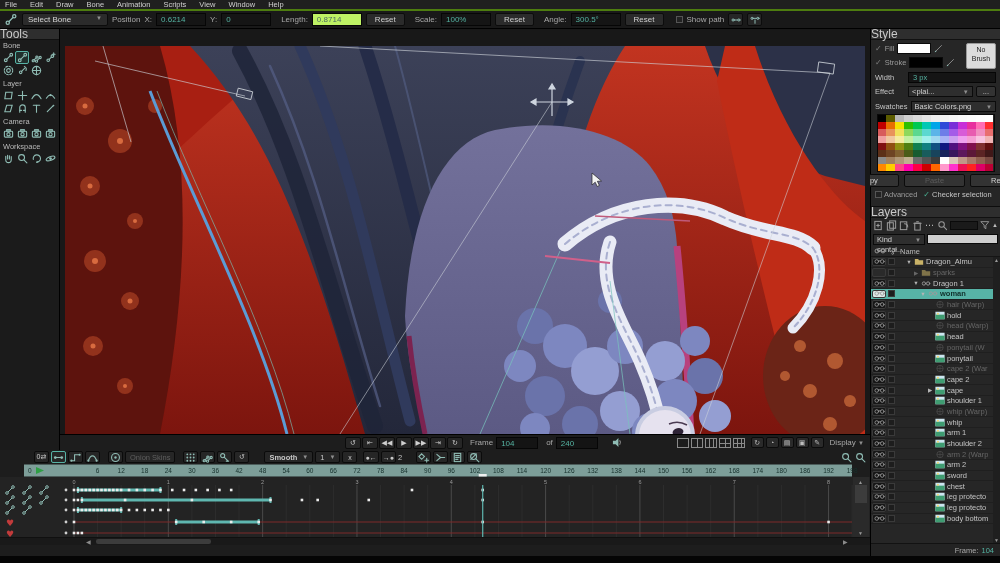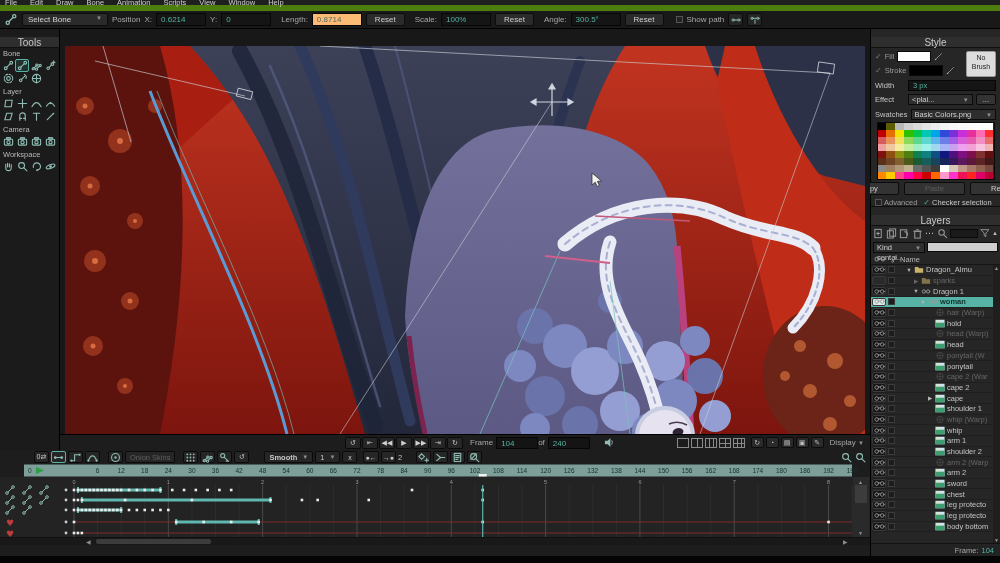--- a/index.html
+++ b/index.html
@@ -3,51 +3,51 @@
 <meta charset="utf-8">
 <style>
   * { margin:0; padding:0; box-sizing:border-box; }
   html,body { background:#000; }
   body { font-family:"Liberation Sans","DejaVu Sans",sans-serif; }
   .app { position:relative; width:1000px; height:563px; background:#141414; overflow:hidden;
          display:flex; flex-direction:column; color:#c4c4c4; }
 
   
   .menubar { height:11px; background:#1f1f1f; display:flex; align-items:center; gap:13px;
-             padding-left:5px; font-size:7.5px; color:#cfcfcf; border-bottom:6px solid #4d7c0f; flex:none; }
+             padding-left:5px; font-size:7.5px; color:#cfcfcf; border-bottom:2px solid #4d7c0f; flex:none; }
   .menubar span { cursor:default; }
 
   
   .toolbar { height:18px; background:#191919; border-bottom:1px solid #000; display:flex;
              align-items:center; font-size:8px; color:#b5b5b5; padding-left:4px; gap:4px; flex:none; }
   .tbtn { background:#2b2b2b; border:1px solid #0c0c0c; border-radius:2px; padding:1px 8px; color:#d0d0d0; }
   .tdrop { background:#2b2b2b; border:1px solid #0c0c0c; border-radius:2px; padding:1px 5px; width:86px;
            display:flex; justify-content:space-between; color:#d5d5d5; }
   .tfield { background:#151515; border:1px solid #060606; padding:1px 4px; width:50px; color:#54b3a2; }
-  .tfield.dim { color:#4e6a64; background:#fdba74; }
+  .tfield.dim { color:#4e6a64; background:#bef264; }
   .tlabel { color:#a8a8a8; }
   .arr { color:#8f8f8f; font-size:6px; }
   .chk { width:7px; height:7px; background:#222; border:1px solid #555; display:inline-block; }
   .ico { display:inline-flex; align-items:center; justify-content:center; }
   .ico svg { display:block; }
   .ibox { width:15px; height:13px; background:#262626; border:1px solid #0c0c0c; border-radius:2px;
           display:inline-flex; align-items:center; justify-content:center; }
   svg .st { stroke:#8fbcb4; fill:none; stroke-width:1.2; stroke-linecap:round; }
   svg .stf { fill:#8fbcb4; stroke:none; }
   svg .gy { stroke:#9a9a9a; fill:none; stroke-width:1.1; stroke-linecap:round; }
 
   
   .middle { flex:1; display:flex; min-height:0; }
   .leftwrap { width:870px; display:flex; flex-direction:column; flex:none; }
   .contentrow { height:421px; display:flex; flex:none; }
 
   
   .toolspanel { width:60px; background:#1b1b1b; border-right:1px solid #000; flex:none; font-size:7.5px; }
-  .ptitle { background:#2e2e2e; color:#c9c9c9; text-align:center; font-size:10px; height:11px; line-height:11px;
-            border-bottom:1px solid #111;margin-top:8px; }
+  .ptitle { background:#2e2e2e; color:#c9c9c9; text-align:left; font-size:12px; height:11px; line-height:11px;
+            border-bottom:1px solid #111; }
   .tsec { color:#b9b9b9; padding:1px 3px 0 3px; font-size:7.5px; }
   .ticons { display:flex; flex-wrap:wrap; padding:1px 1px; }
   .titem { width:14px; height:13px; display:flex; align-items:center; justify-content:center; border:1px solid transparent; }
   .titem.sel { border:1px solid #57b3a6; background:#20302d; border-radius:2px; }
 
   
   .canvascol { width:810px; display:flex; flex-direction:column; flex:none; }
   .canvas { height:405px; background:#181818; position:relative; flex:none; overflow:hidden; }
   .art { position:absolute; left:5px; top:17px; }
 
@@ -495,21 +495,21 @@
                 <span class="pbtn">↺</span>
                 <span class="pbtn">⇤</span>
                 <span class="pbtn">◀◀</span>
                 <span class="pbtn">▶</span>
                 <span class="pbtn">▶▶</span>
                 <span class="pbtn">⇥</span>
                 <span class="pbtn">↻</span>
               </span>
             <span class="tlabel" style="margin-left:6px">Frame</span>
             <span class="pfield" style="margin-left:3px">104</span>
-            <span class="tlabel" style="">of</span>
+            <span class="tlabel" style="margin-left:8px">of</span>
             <span class="pfield" style="margin-left:3px">240</span>
             <span class="ico" style="margin-left:14px">
               <svg width="11" height="11" viewBox="0 0 12 12">
                   <path class="stf" fill="#bdbdbd" d="M1,4 H4 L7,1 V11 L4,8 H1 Z"></path>
                   <path class="gy" d="M8.5,4 Q10,6 8.5,8"></path>
                 </svg>
             </span>
             <span style="flex:1"></span>
             <span class="dicon"></span>
             <span class="dicon c2"></span>

